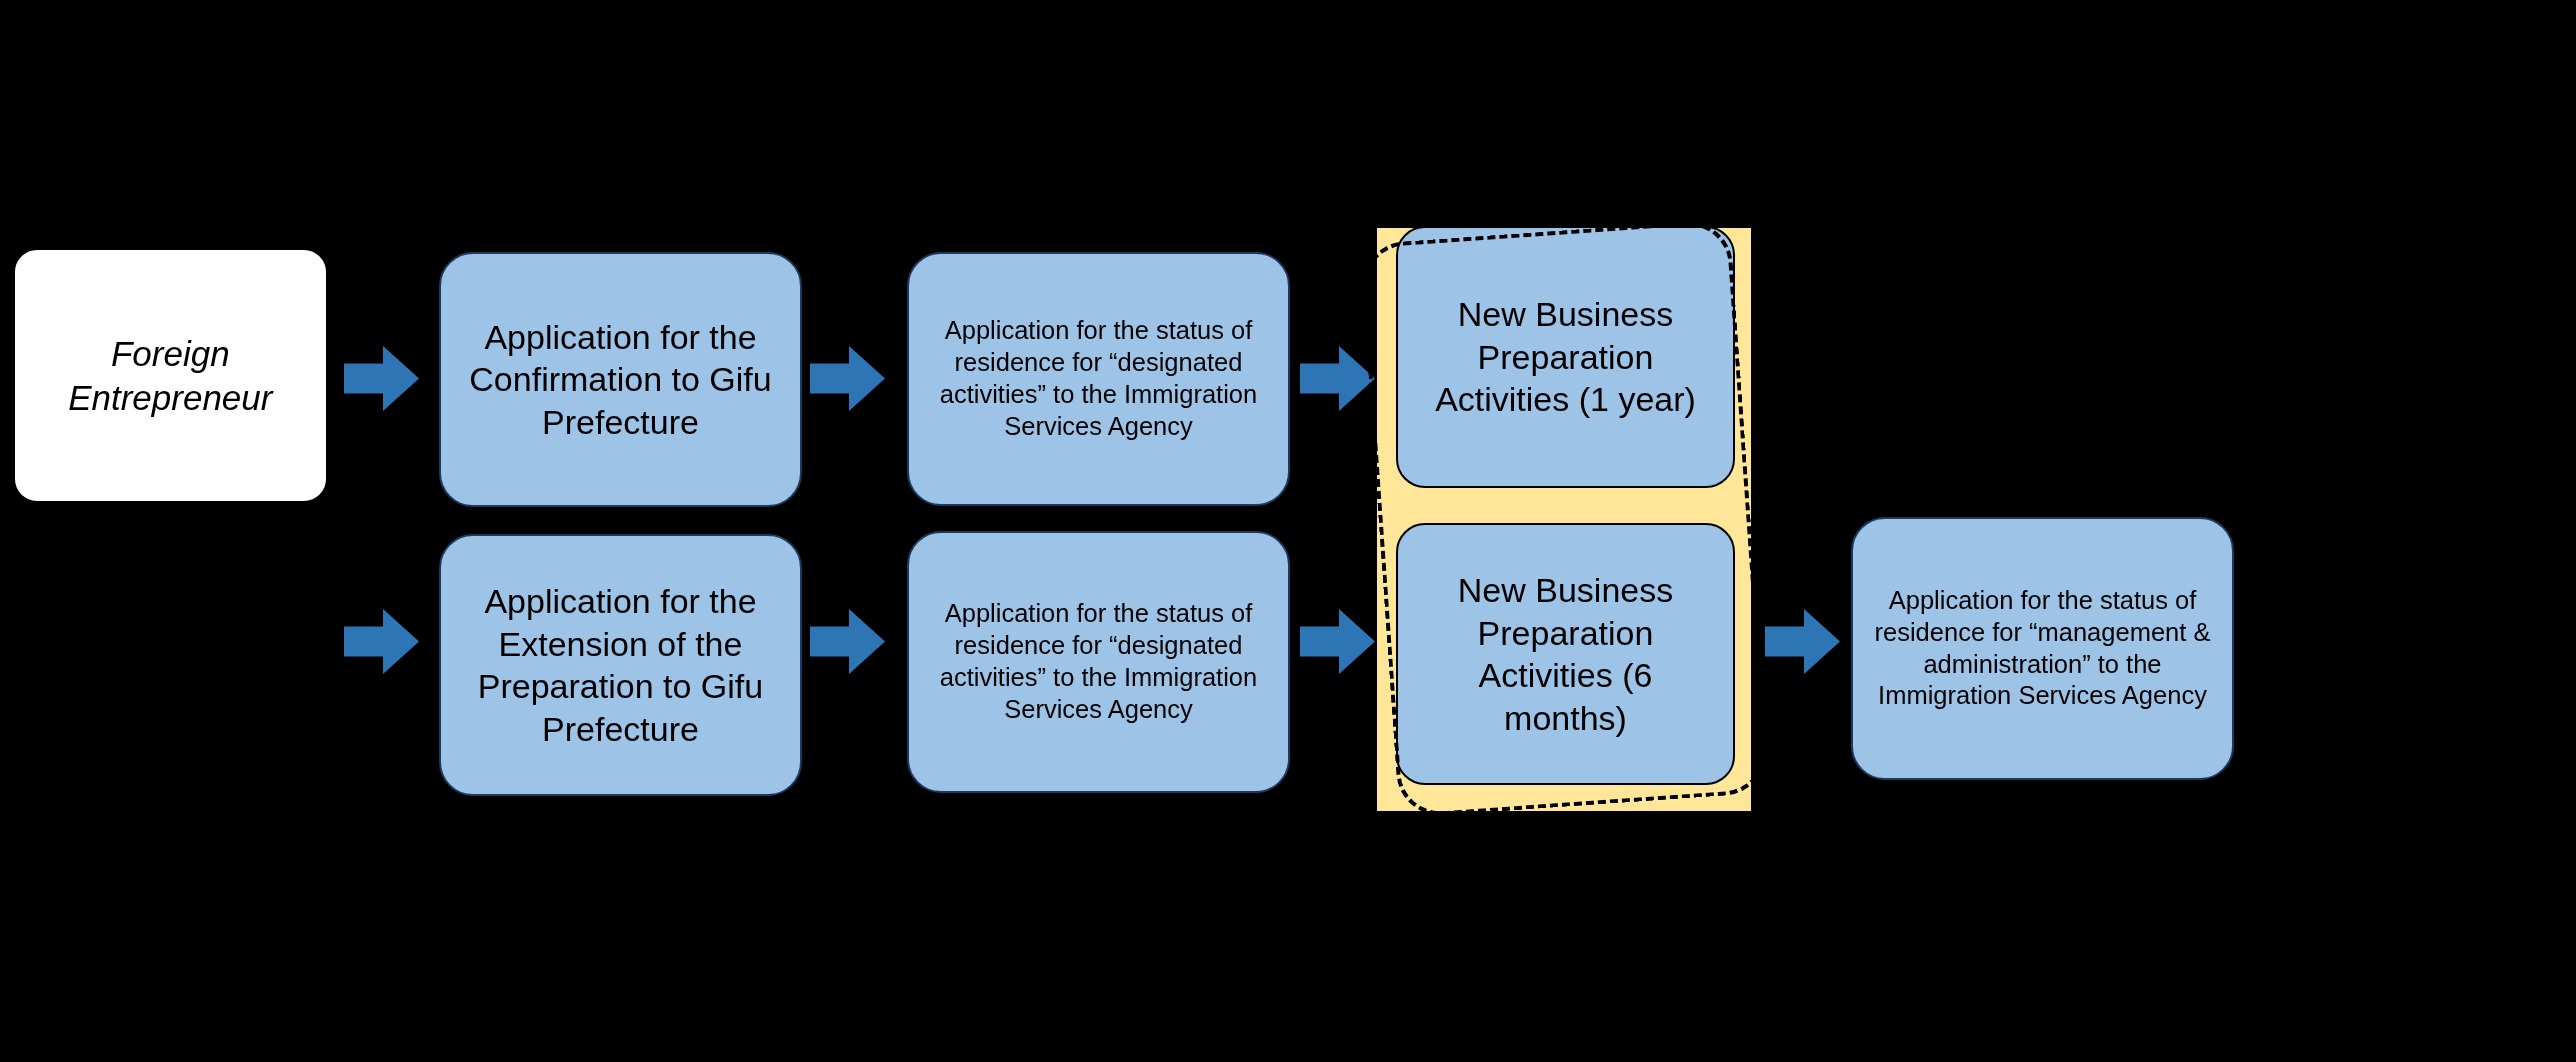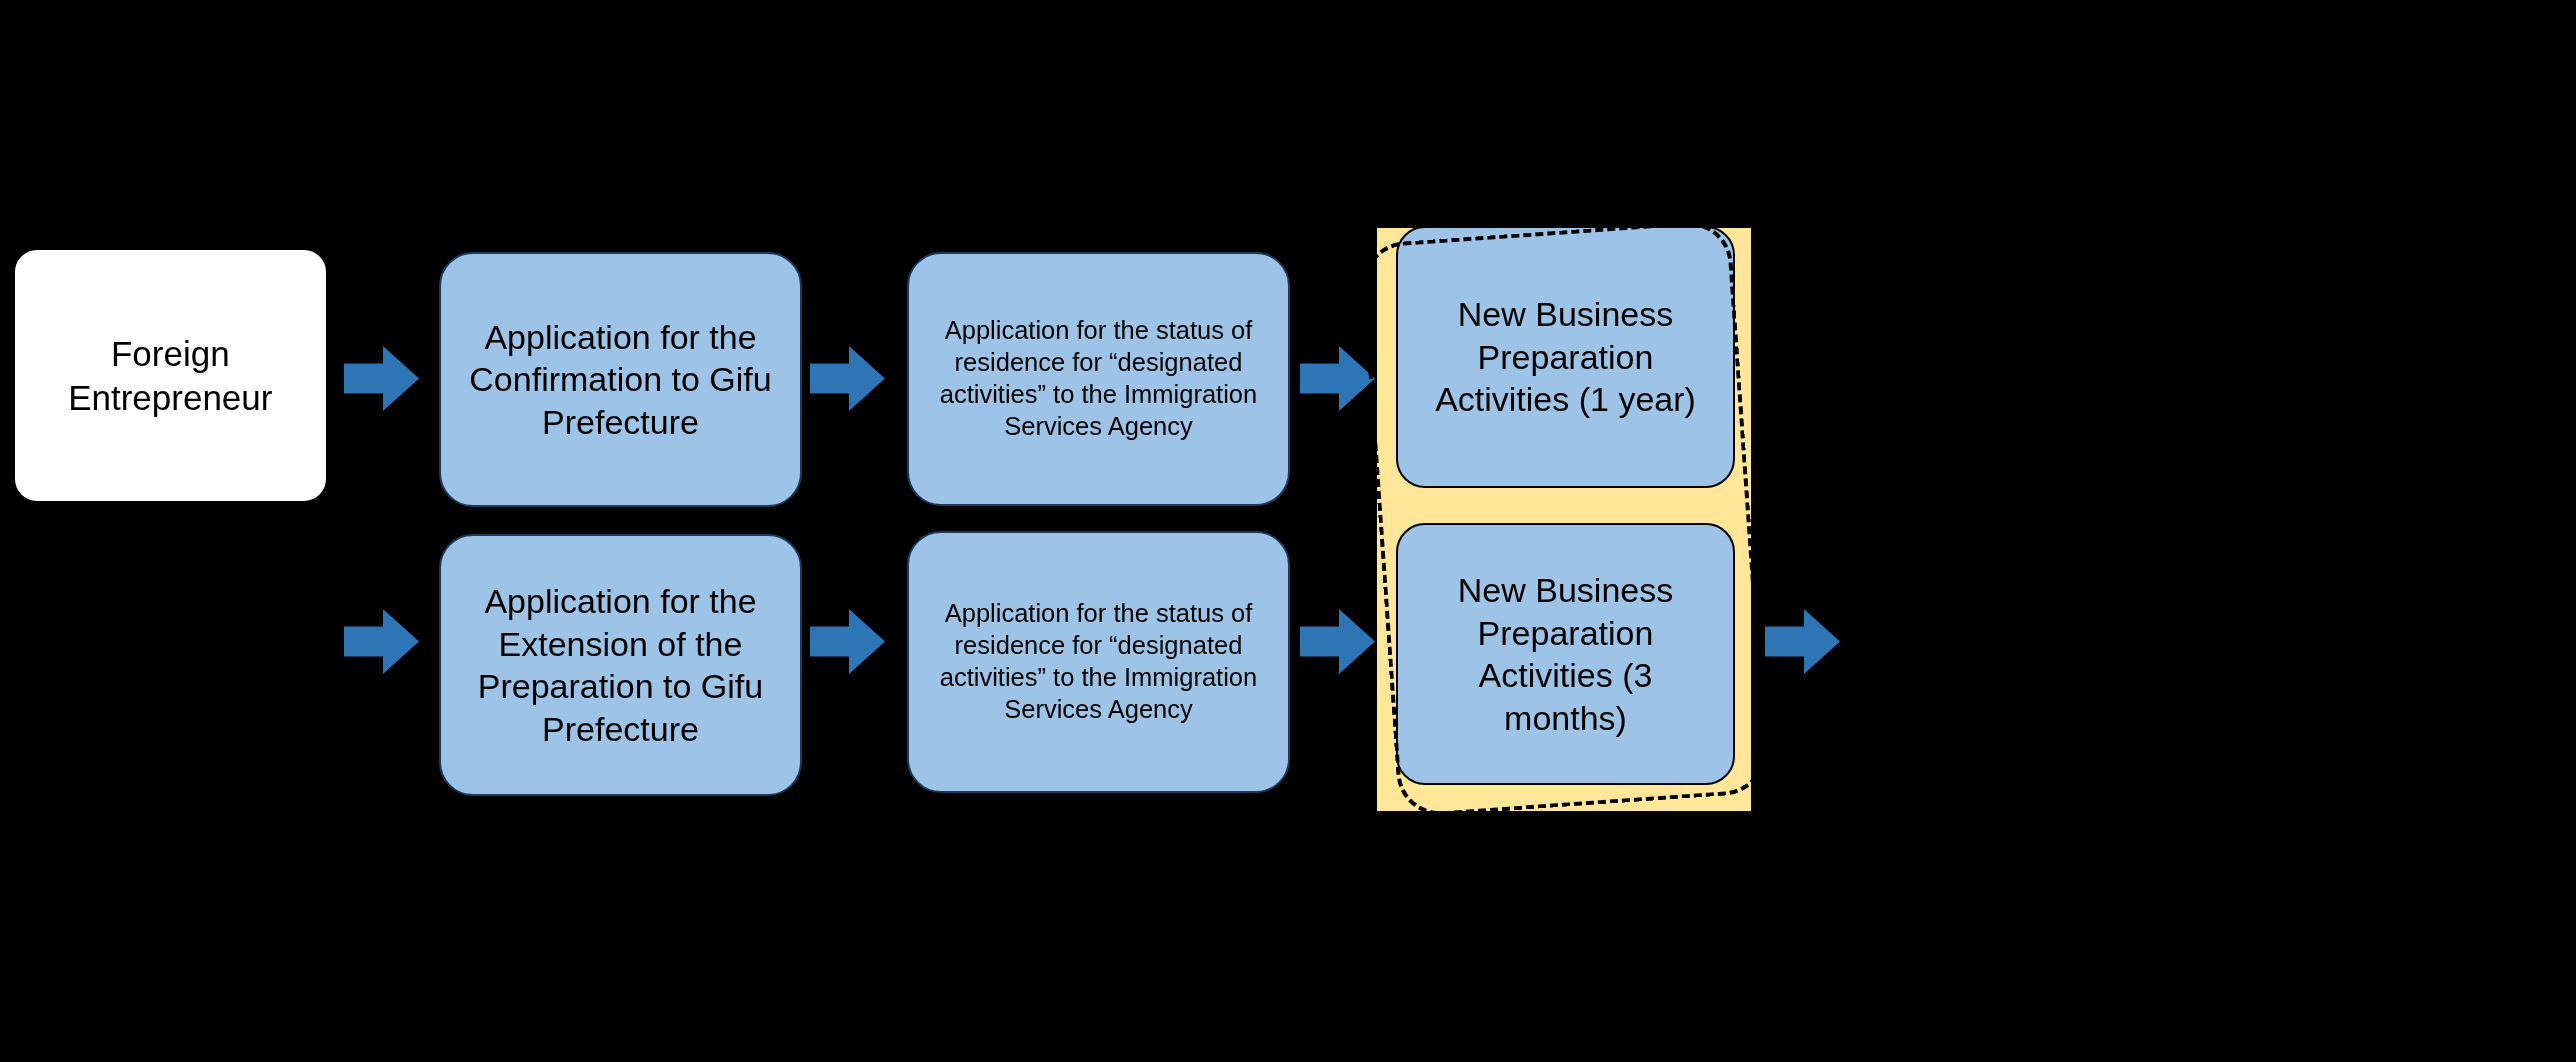--- a/index.html
+++ b/index.html
@@ -68,21 +68,21 @@
   .arrow {
     position: absolute;
     width: 75px;
     height: 65px;
     background: #2E75B6;
     clip-path: polygon(0 27%, 52% 27%, 52% 0, 100% 50%, 52% 100%, 52% 73%, 0 73%);
     z-index: 4;
   }
 
   
-  #foreign       { left: 12.8px;   top: 248px; width: 315px; height: 255px; }
+  #foreign       { left: 12.8px;   top: 248px; width: 315px; height: 255px; font-style: italic; }
   #confirmation  { left: 431px;  top: 252px; width: 363px; height: 255px; font-size: 34px; padding: 8.5px 17px; }
   #status1       { left: 899px; top: 252px; width: 383px; height: 254px; font-size: 25.5px; padding: 8.5px 20.4px; }
   #yellow        { left: 1375px; top: 226px; width: 378px; height: 587px; }
   #nb1           { left: 1396px; top: 226px; width: 339px; height: 262px; font-size: 34px; padding: 8.5px 20.4px; }
   #nb2           { left: 1396px; top: 523px; width: 339px; height: 262px; font-size: 34px; padding: 8.5px 20.4px; }
   #extension     { left: 431px;  top: 534px; width: 363px; height: 262px; font-size: 34px; padding: 8.5px 17px; }
   #status2       { left: 899px; top: 531px; width: 383px; height: 262px; font-size: 25.5px; padding: 8.5px 20.4px; }
   #management    { left: 1843px; top: 517px; width: 383px; height: 263px; font-size: 25.5px; padding: 8.5px 20.4px; }
 
   
@@ -106,28 +106,29 @@
 
   <div id="a2" class="arrow"></div>
   <div id="status1" class="node process">Application for the status of residence for “designated activities” to the Immigration Services Agency</div>
 
   <div id="a3" class="arrow"></div>
 
   <div id="yellow" class="highlight-group"></div>
 
   <div id="nb1" class="node inner-process">New Business Preparation Activities (1 year)</div>
 
-  <div id="nb2" class="node inner-process">New Business Preparation Activities (3 months)</div>
+  <div id="nb2" class="node inner-process">New Business Preparation Activities (6 months)</div>
 
   <div class="dashed-loop"></div>
 
   <div id="b1" class="arrow"></div>
   <div id="extension" class="node process">Application for the Extension of the Preparation to Gifu Prefecture</div>
 
   <div id="b2" class="arrow"></div>
   <div id="status2" class="node process">Application for the status of residence for “designated activities” to the Immigration Services Agency</div>
 
   <div id="b3" class="arrow"></div>
 
   <div id="c1" class="arrow"></div>
+  <div id="management" class="node process">Application for the status of residence for “management &amp; administration” to the Immigration Services Agency</div>
 
 </div>
 
 
 </body></html>

